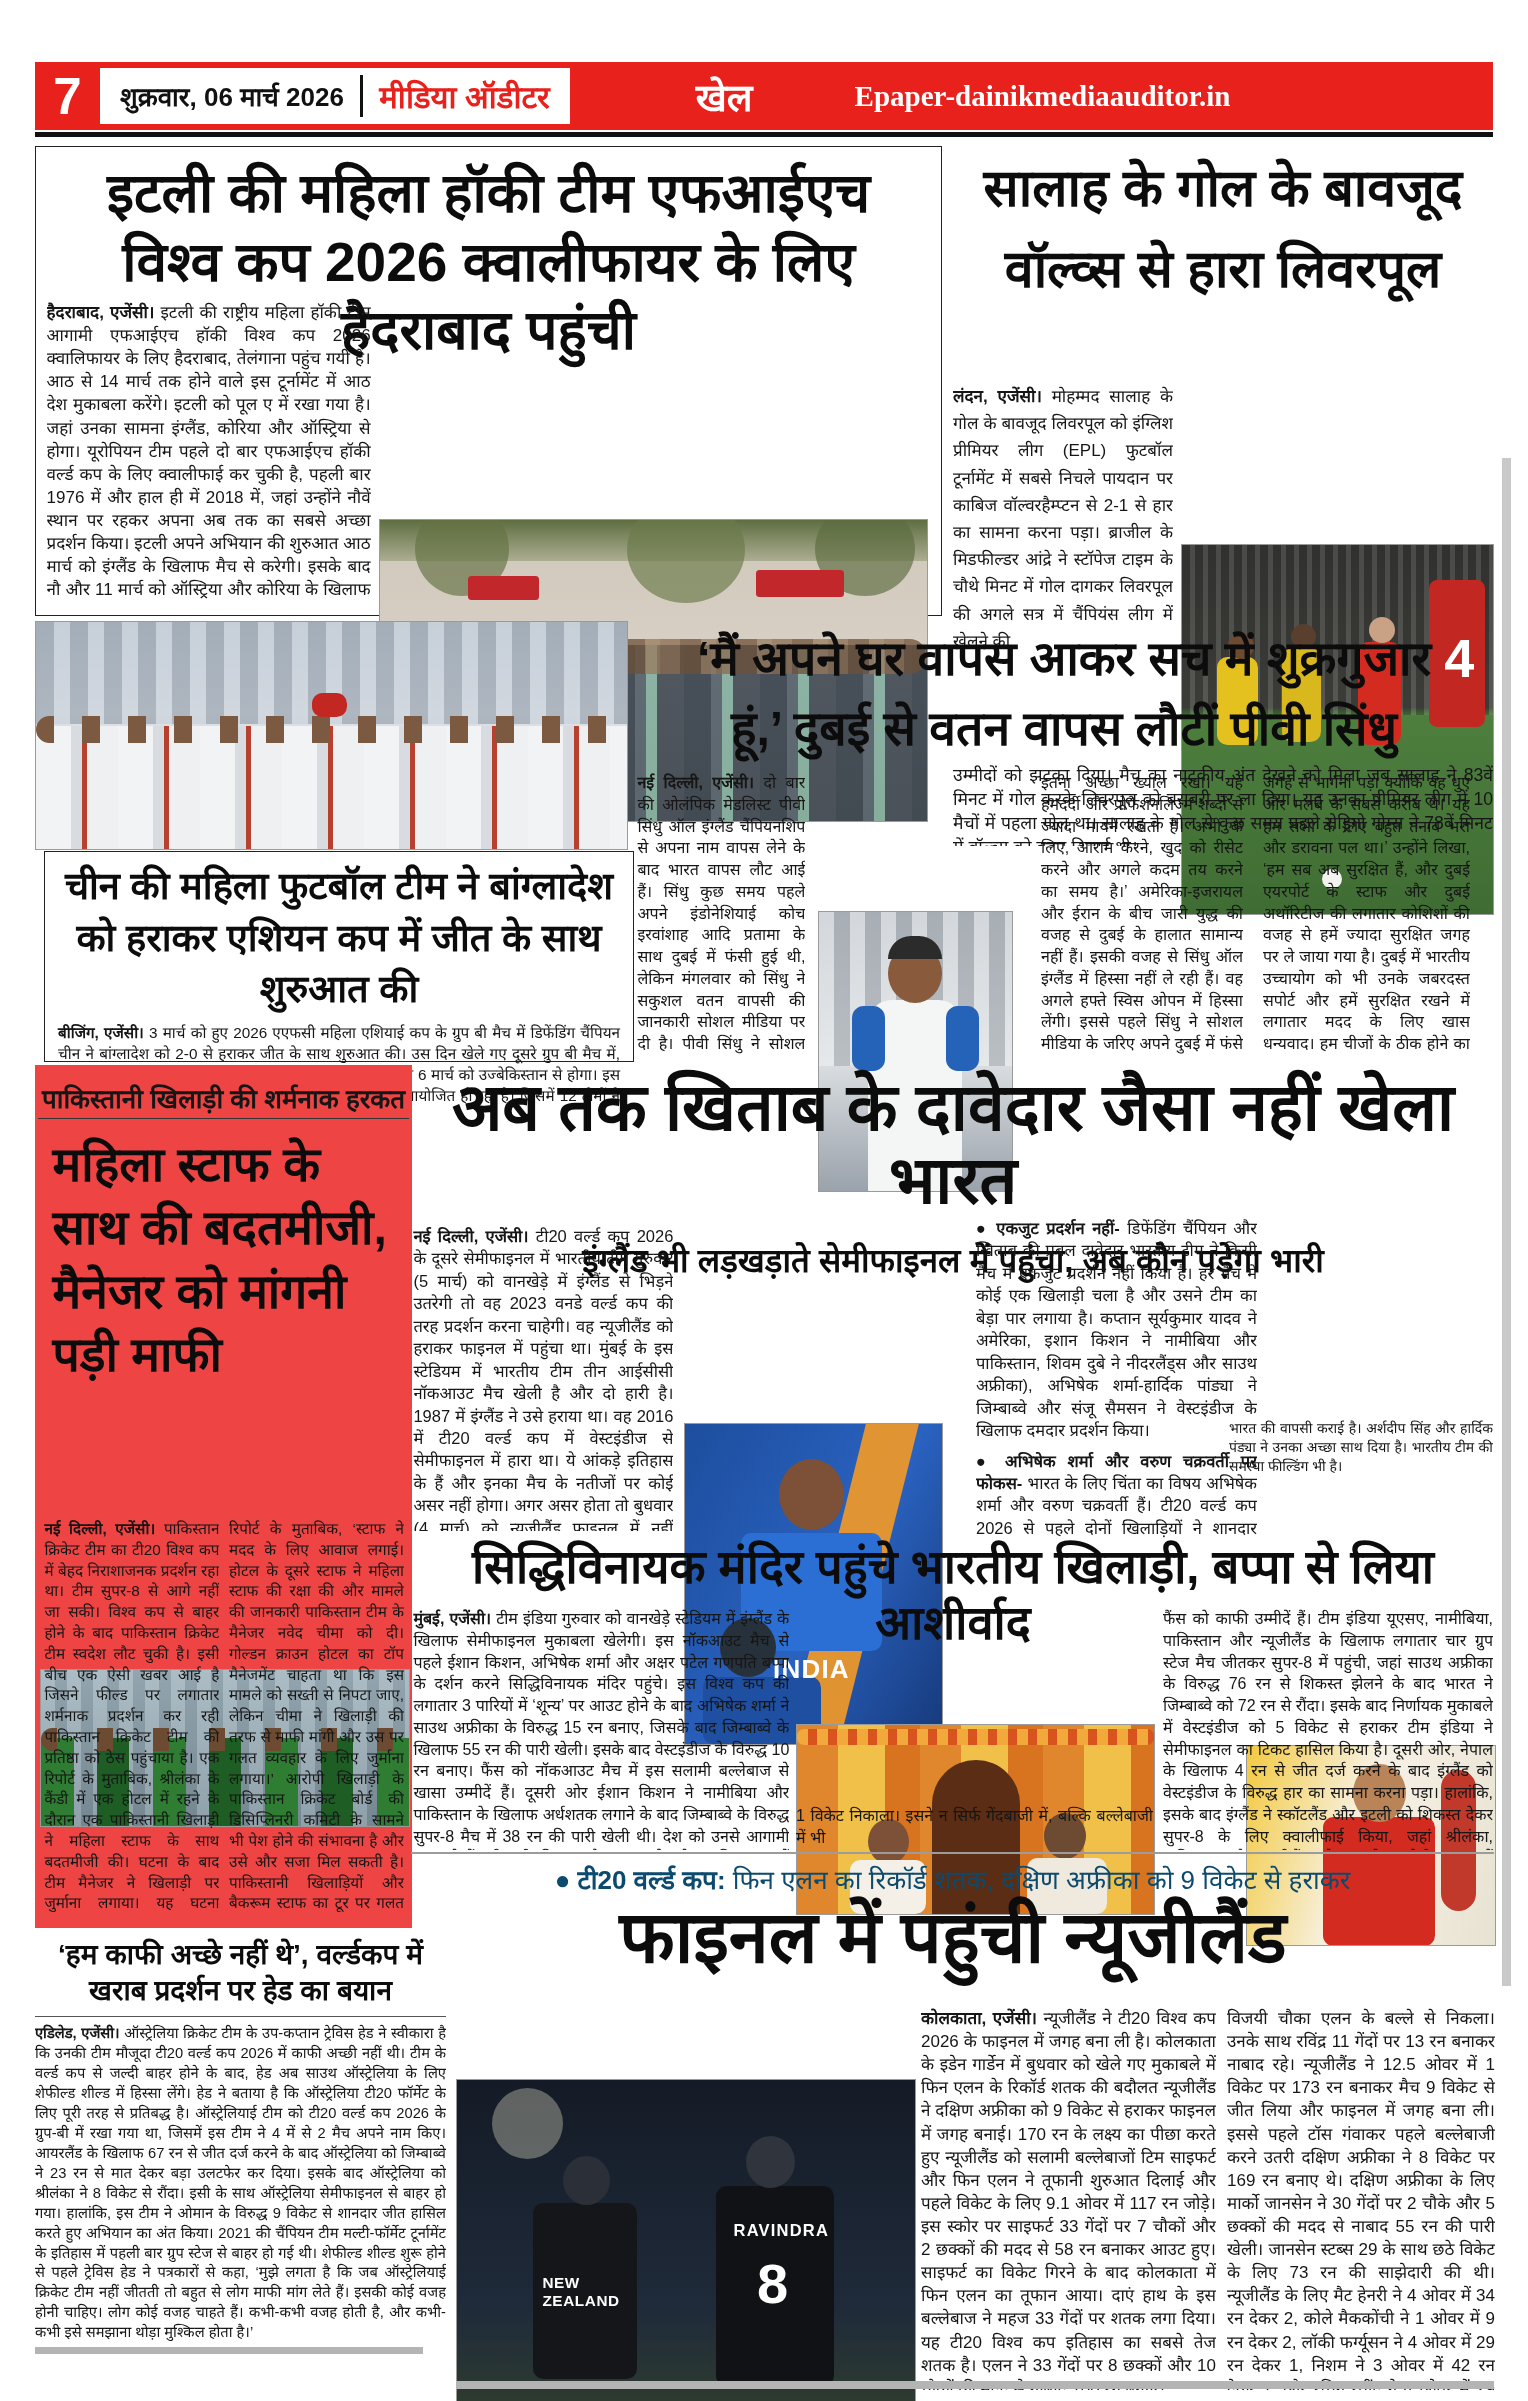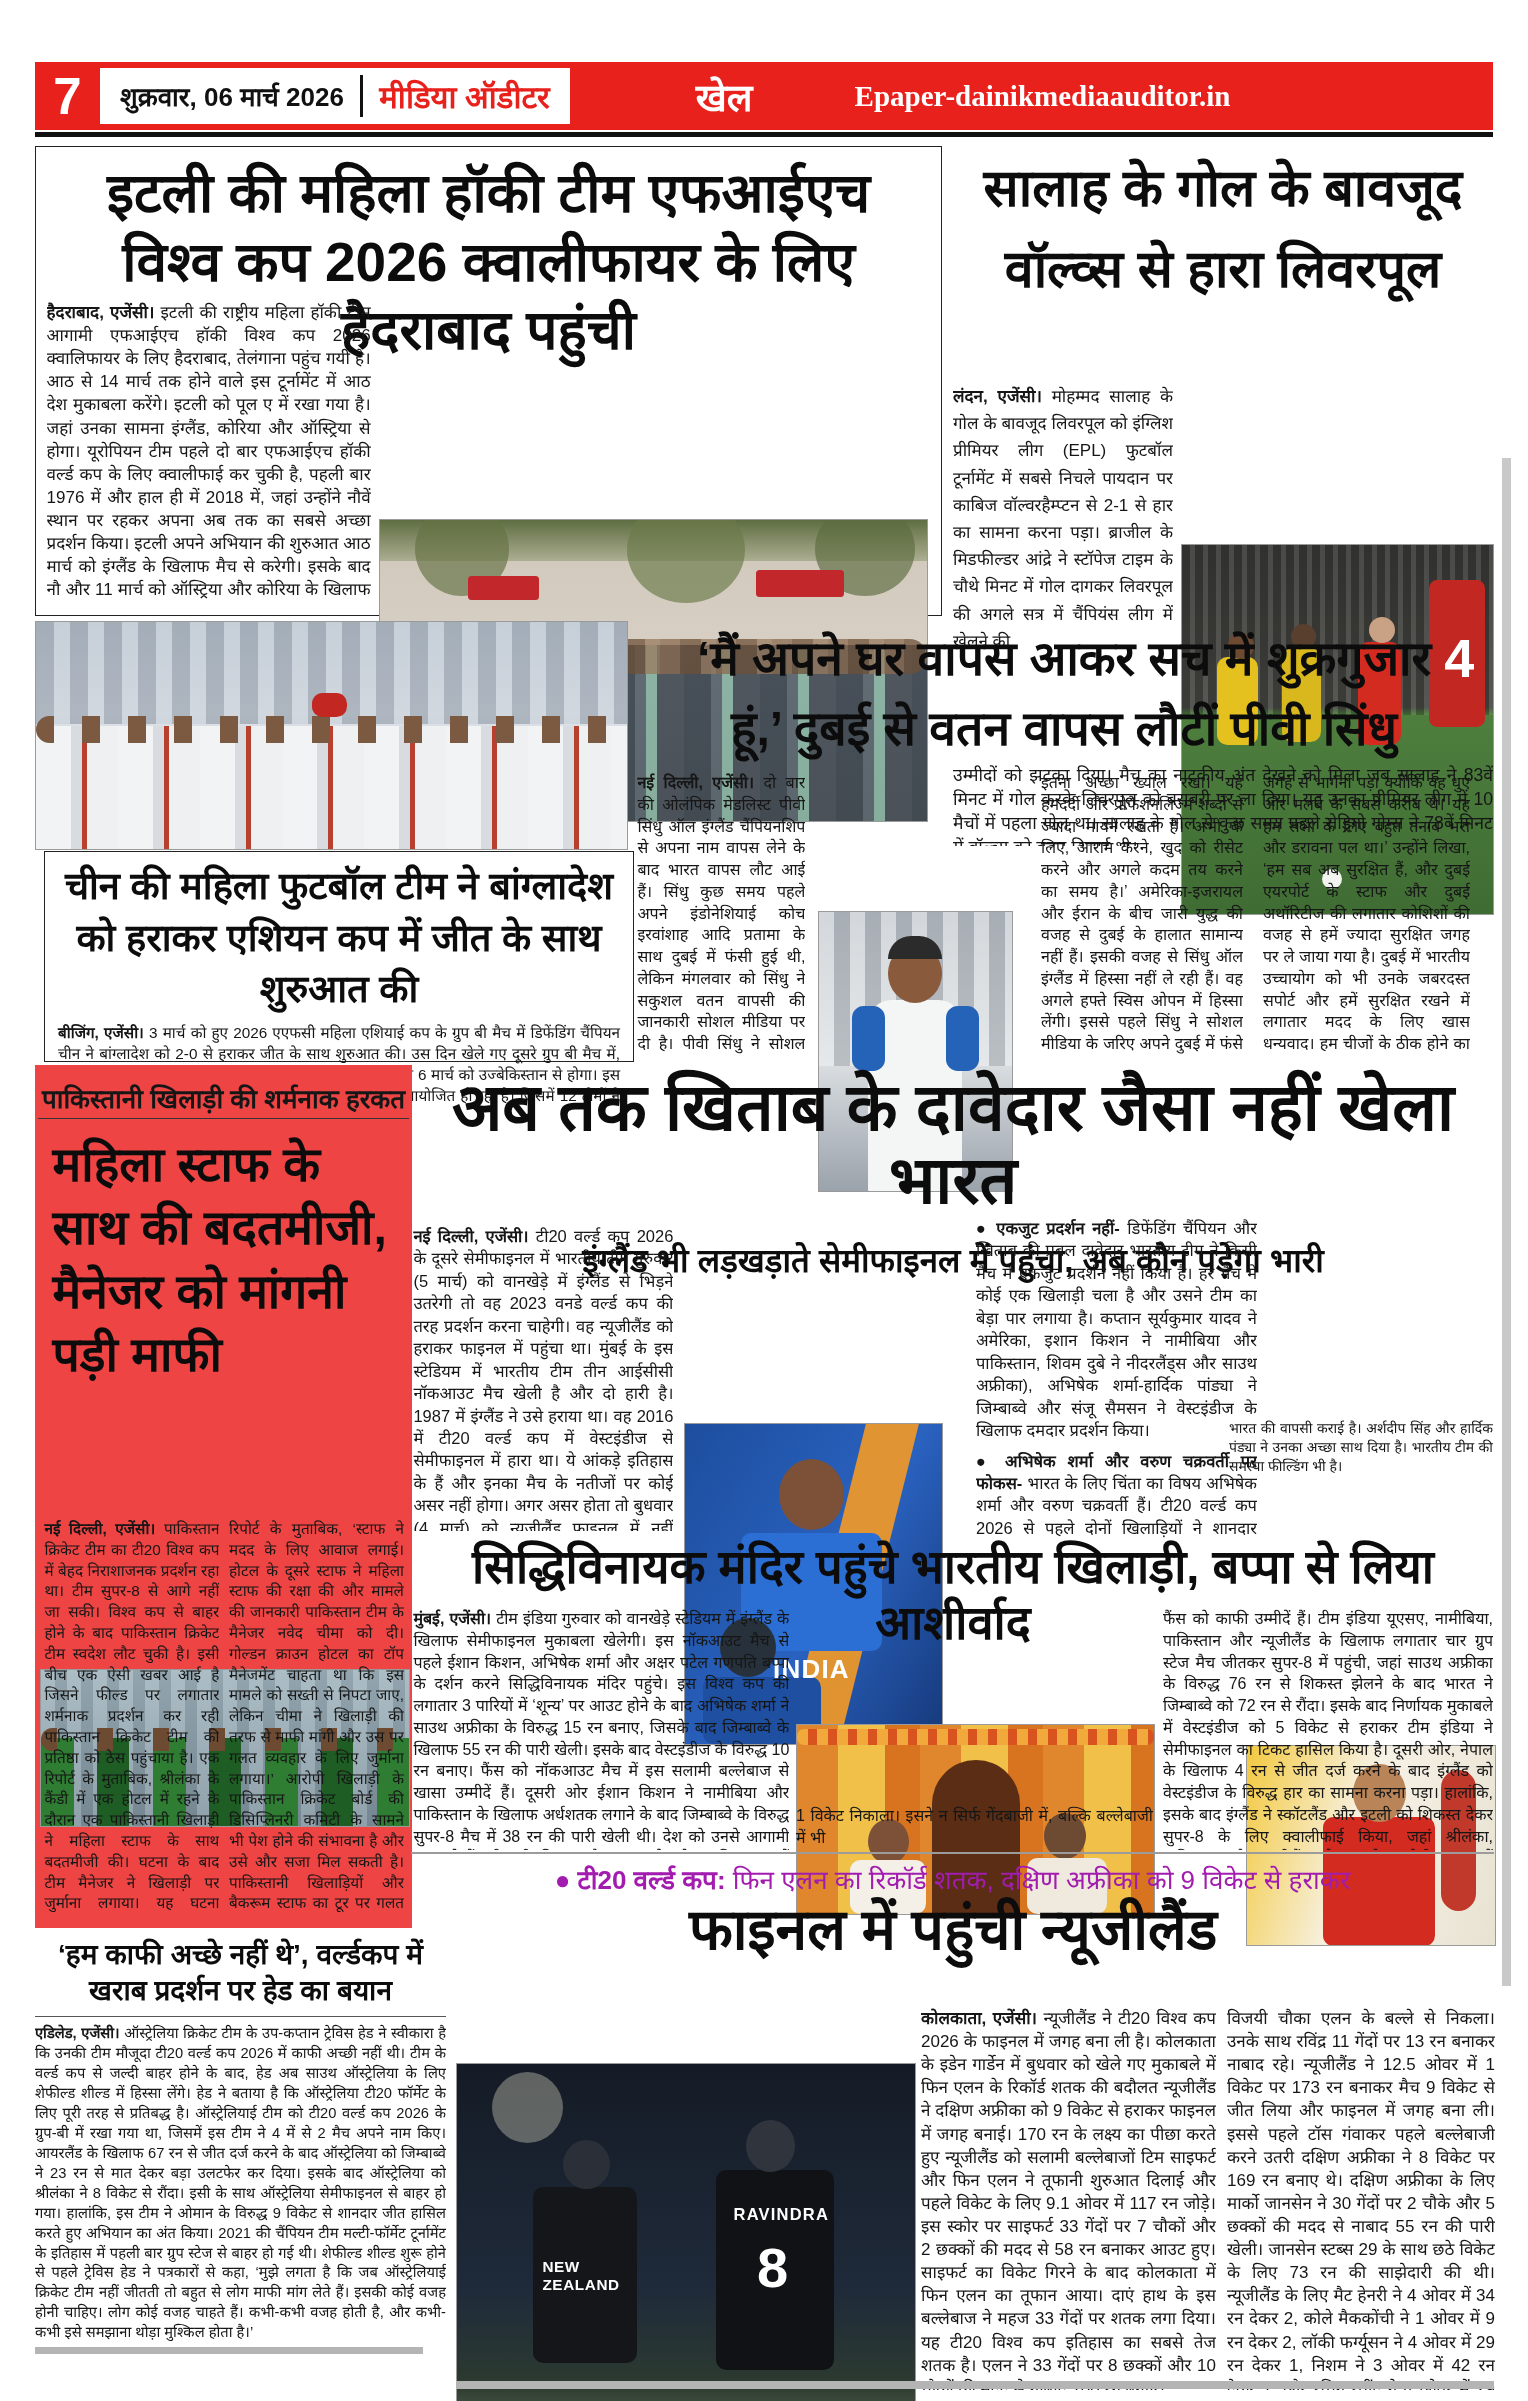--- a/index.html
+++ b/index.html
@@ -180,27 +180,27 @@
       <div class="head-c" style="left:71px;top:94px;width:41px;height:45px;background:#7d5137;"></div>
       <div class="fig" style="left:53px;top:135px;width:76px;height:54px;background:#f4f0e8;"></div>
       <div class="head-c" style="left:247px;top:88px;width:42px;height:46px;background:#6d4b33;"></div>
       <div class="fig" style="left:230px;top:133px;width:80px;height:56px;background:#efe9de;"></div>
     </div>
     <div class="bt abs" style="left:385px;top:266px;width:357px;height:46px;font-size:16px;">1 विकेट निकाला। इसने न सिर्फ गेंदबाजी में, बल्कि बल्लेबाजी में भी</div>
     <div class="bt abs" style="left:752px;top:69px;width:330px;height:242px;font-size:16px;">फैंस को काफी उम्मीदें हैं। टीम इंडिया यूएसए, नामीबिया, पाकिस्तान और न्यूजीलैंड के खिलाफ लगातार चार ग्रुप स्टेज मैच जीतकर सुपर-8 में पहुंची, जहां साउथ अफ्रीका के विरुद्ध 76 रन से शिकस्त झेलने के बाद भारत ने जिम्बाब्वे को 72 रन से रौंदा। इसके बाद निर्णायक मुकाबले में वेस्टइंडीज को 5 विकेट से हराकर टीम इंडिया ने सेमीफाइनल का टिकट हासिल किया है। दूसरी ओर, नेपाल के खिलाफ 4 रन से जीत दर्ज करने के बाद इंग्लैंड को वेस्टइंडीज के विरुद्ध हार का सामना करना पड़ा। हालांकि, इसके बाद इंग्लैंड ने स्कॉटलैंड और इटली को शिकस्त देकर सुपर-8 के लिए क्वालीफाई किया, जहां श्रीलंका, पाकिस्तान और न्यूजीलैंड को मात देकर सेमीफाइनल में जगह बनाई। भारत-इंग्लैंड के बीच टी20 वर्ल्ड कप में अब तक 5 मैच खेले गए हैं, जिसमें भारत ने 3 मुकाबले अपने नाम किए। पिछले दो वर्ल्ड कप से, इंग्लैंड बनाम भारत सेमीफाइनल मुकाबले का विजेता ट्रॉफी अपने नाम करते आया है।</div>
   </div>
 
   <div class="abs thinline" style="left:411px;top:1852px;width:1083px;"></div>
-  <div class="abs" style="left:411px;top:1861px;width:1083px;height:33px;font-size:26px;color:#a21caf;text-align:center;">
+  <div class="abs" style="left:411px;top:1861px;width:1083px;height:33px;font-size:26px;color:#0c4a6e;text-align:center;">
     <span>●</span>
     <b>टी20 वर्ल्ड कप:</b><span> फिन एलन का रिकॉर्ड शतक, दक्षिण अफ्रीका को 9 विकेट से हराकर</span>
   </div>
 
   <div class="abs" style="left:411px;top:1900px;width:1084px;height:491px;">
-    <div class="hl" style="font-size:57px;line-height:1.05;">फाइनल में पहुंची न्यूजीलैंड</div>
+    <div class="hl" style="font-size:72px;line-height:1.05;">फाइनल में पहुंची न्यूजीलैंड</div>
     <div class="photo abs" style="left:45px;top:103px;width:458px;height:376px;background:linear-gradient(#141b26 0%,#1f2a3a 60%,#2c3a30 85%,#5a6c50 100%);">
       <div class="head-c" style="left:35px;top:8.2px;width:71px;height:71px;background:#f5f2d855;"></div>
       <div class="fig" style="left:76px;top:123px;width:104px;height:176px;background:#15161a;">
         <span class="ph-label" style="left:9.4px;top:71px;font-size:15.3px;letter-spacing:0.6px;">NEW ZEALAND</span>
       </div>
       <div class="head-c" style="left:106px;top:76px;width:47px;height:49px;background:#2b3038;"></div>
       <div class="fig" style="left:259px;top:106px;width:118px;height:200px;background:#101216;">
         <span class="ph-label" style="left:17.6px;top:35px;font-size:16.5px;">RAVINDRA</span>
         <span class="ph-label" style="left:41px;top:65px;font-size:56px;">8</span>
       </div>

